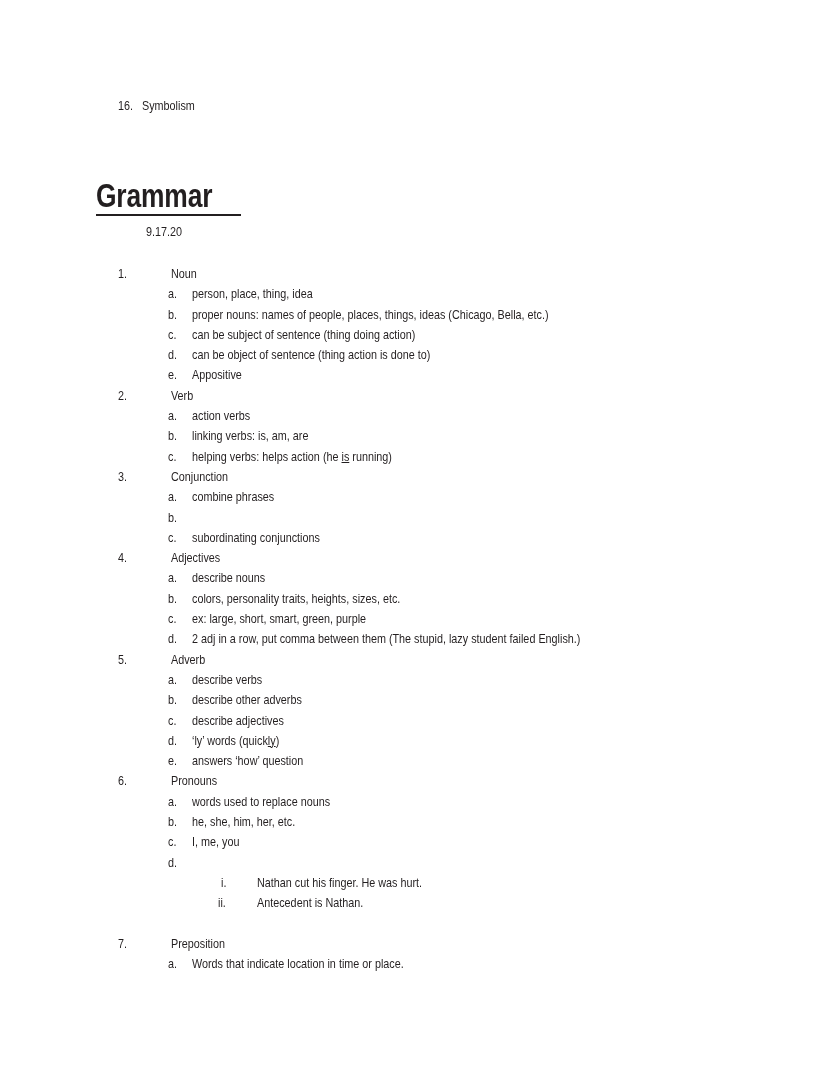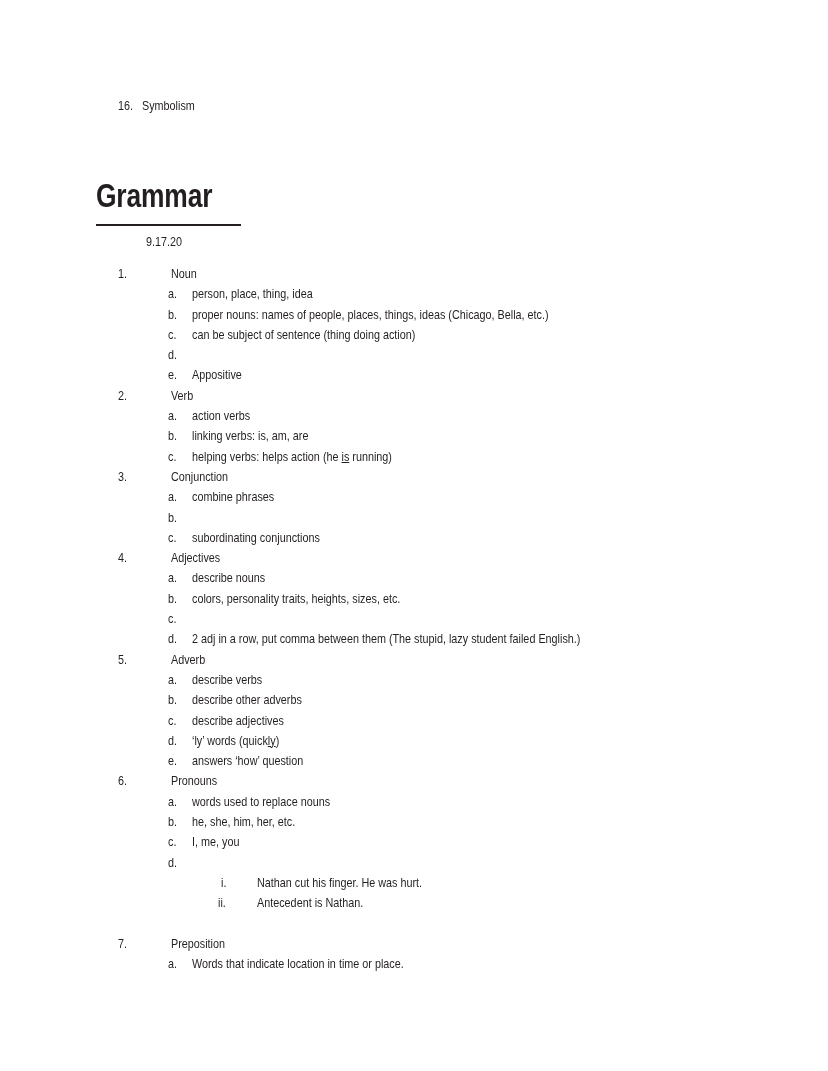--- a/index.html
+++ b/index.html
@@ -53,21 +53,21 @@
     left: 96px;
     top: 178px;
   }
   .doc-title {
     font-size: 33px;
     line-height: 36px;
     font-weight: 700;
     letter-spacing: -0.2px;
     display: inline-block;
     border-bottom: 2.6px solid #231f20;
-    padding-bottom: 10px;
+    padding-bottom: 0;
   }
   .doc-date {
     margin-top: 7px;
     font-size: 13.5px;
     line-height: 18px;
     font-weight: 400;
     text-align: center;
   }
 
   
@@ -136,20 +136,21 @@
       <div class="line lvl2">
         <span class="marker"><span class="cond">b.</span></span>
         <span class="body"><span class="cond">proper nouns: names of people, places, things, ideas (Chicago, Bella, etc.)</span></span>
       </div>
       <div class="line lvl2">
         <span class="marker"><span class="cond">c.</span></span>
         <span class="body"><span class="cond">can be subject of sentence (thing doing action)</span></span>
       </div>
       <div class="line lvl2">
         <span class="marker"><span class="cond">d.</span></span>
+        <span class="body"><span class="cond">can be object of sentence (thing action is done to)</span></span>
       </div>
       <div class="line lvl2">
         <span class="marker"><span class="cond">e.</span></span>
         <span class="body"><span class="cond">Appositive</span></span>
       </div>
       <div class="line lvl1">
         <span class="marker"><span class="cond">2.</span></span>
         <span class="body"><span class="cond">Verb</span></span>
       </div>
       <div class="line lvl2">
@@ -186,20 +187,21 @@
       <div class="line lvl2">
         <span class="marker"><span class="cond">a.</span></span>
         <span class="body"><span class="cond">describe nouns</span></span>
       </div>
       <div class="line lvl2">
         <span class="marker"><span class="cond">b.</span></span>
         <span class="body"><span class="cond">colors, personality traits, heights, sizes, etc.</span></span>
       </div>
       <div class="line lvl2">
         <span class="marker"><span class="cond">c.</span></span>
+        <span class="body"><span class="cond">ex: large, short, smart, green, purple</span></span>
       </div>
       <div class="line lvl2">
         <span class="marker"><span class="cond">d.</span></span>
         <span class="body"><span class="cond">2 adj in a row, put comma between them (The stupid, lazy student failed English.)</span></span>
       </div>
       <div class="line lvl1">
         <span class="marker"><span class="cond">5.</span></span>
         <span class="body"><span class="cond">Adverb</span></span>
       </div>
       <div class="line lvl2">

